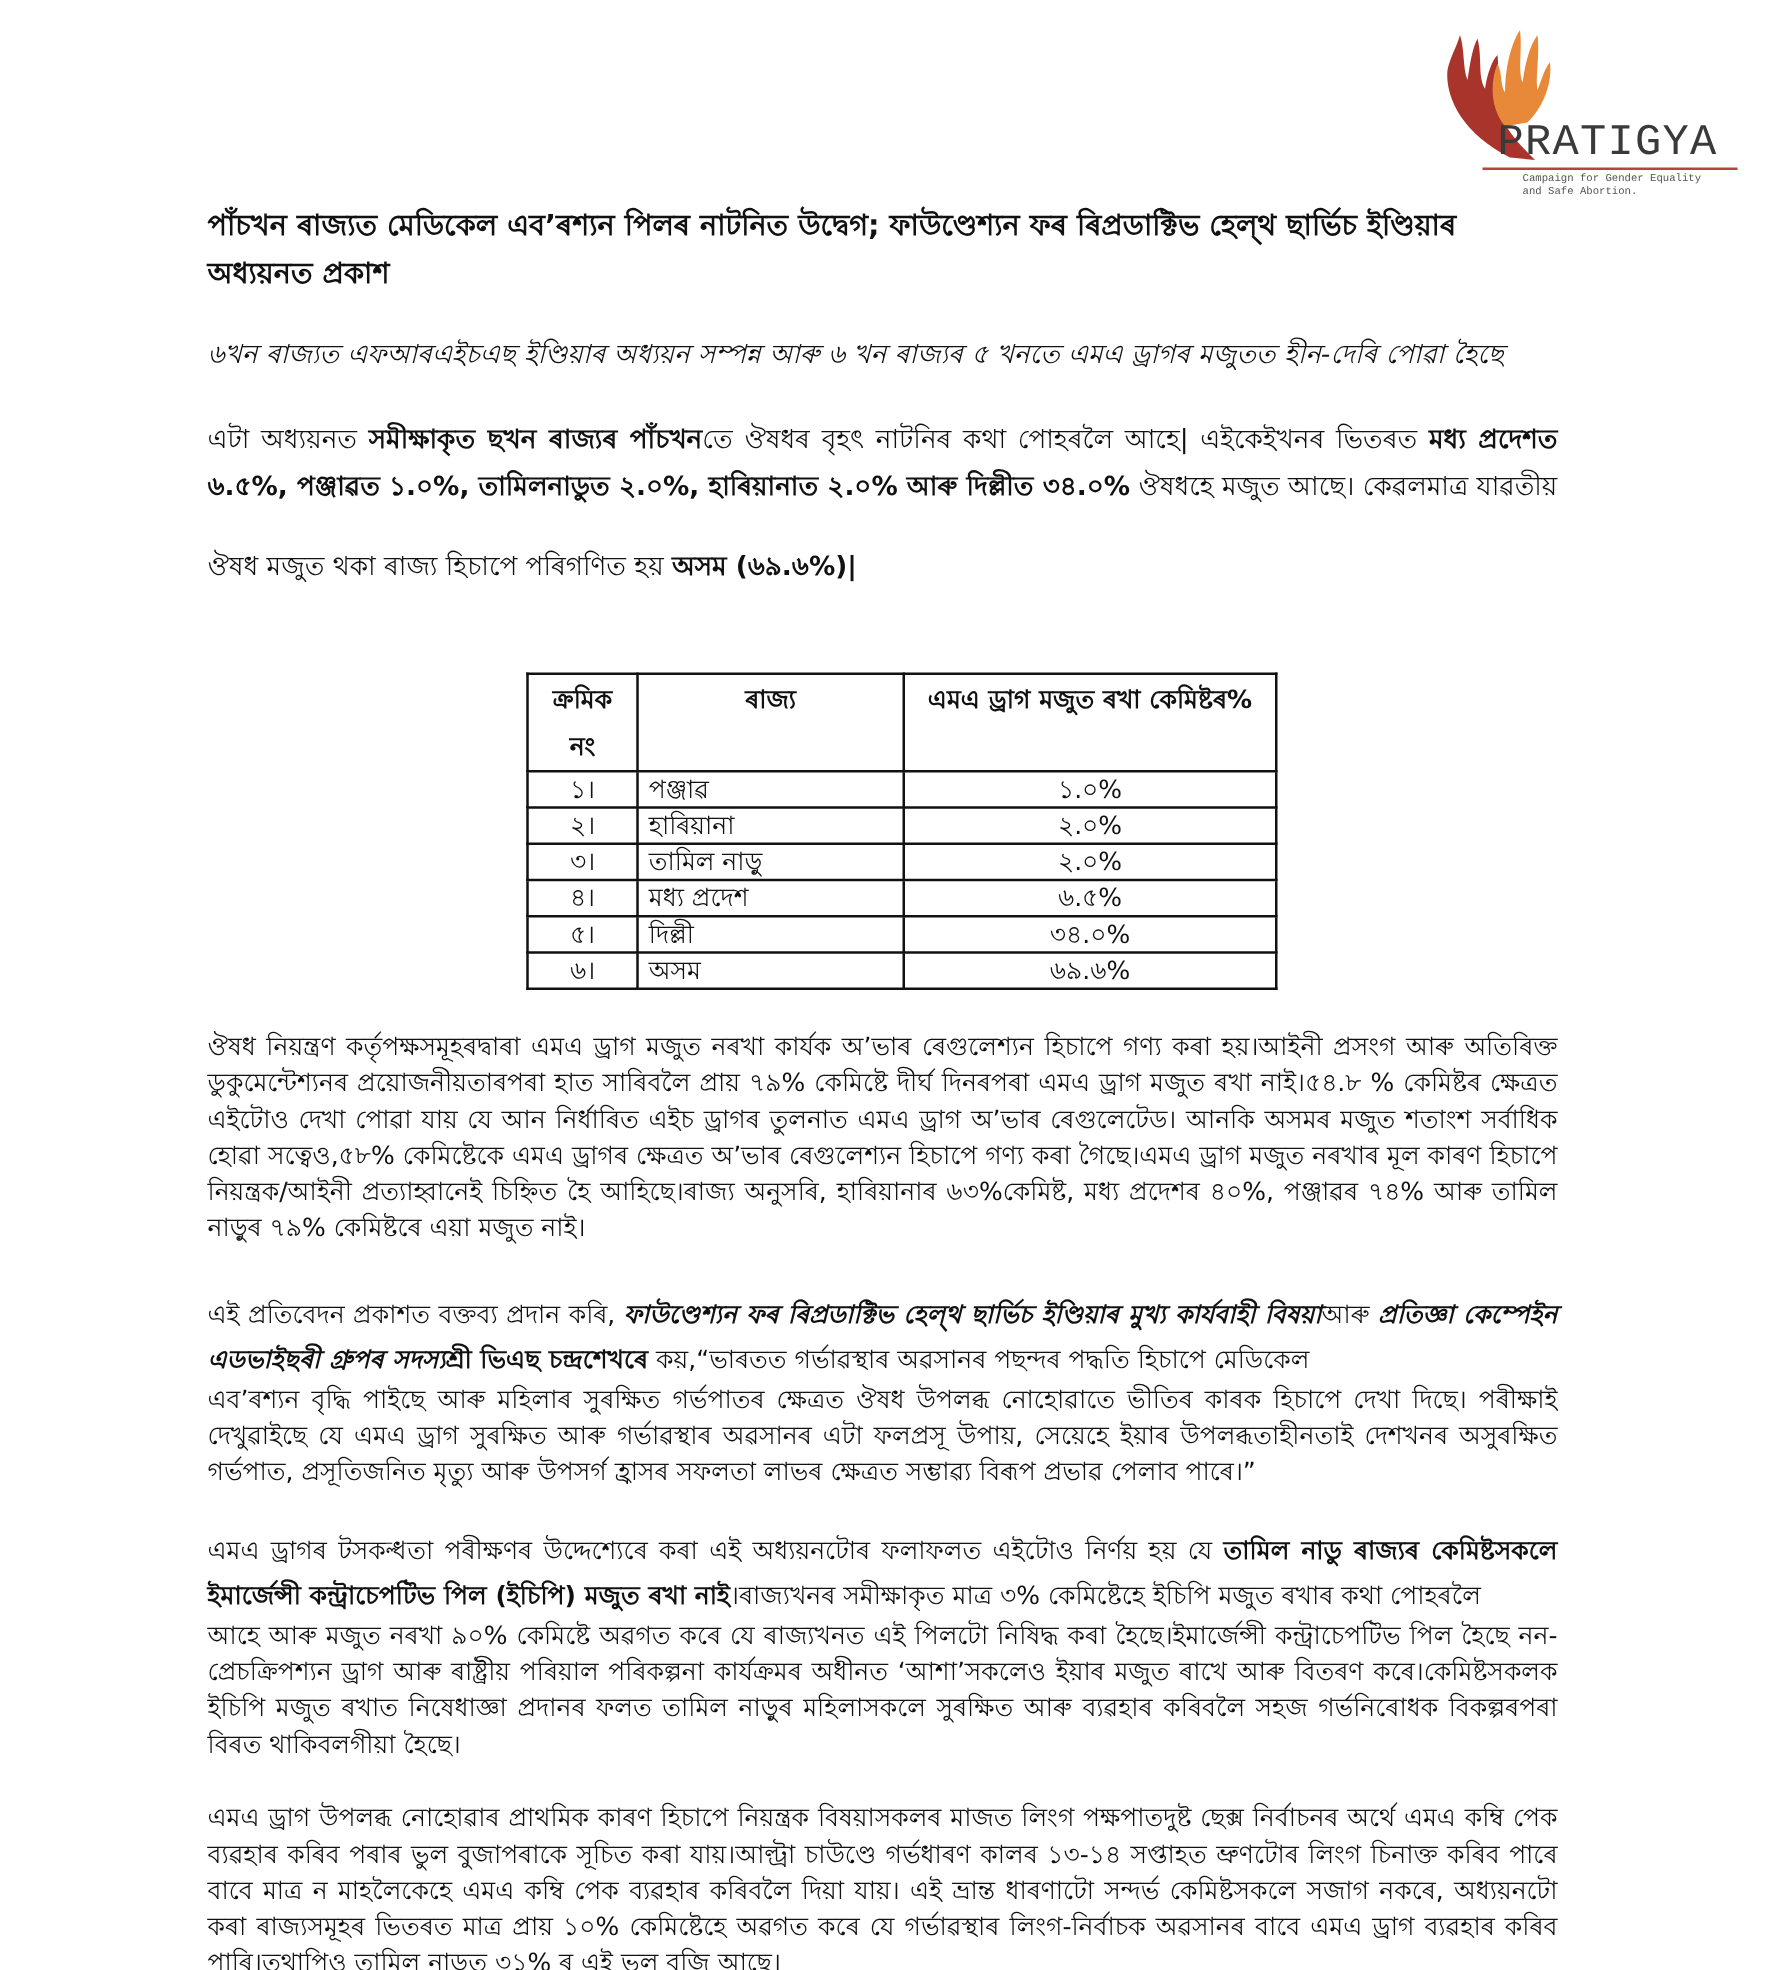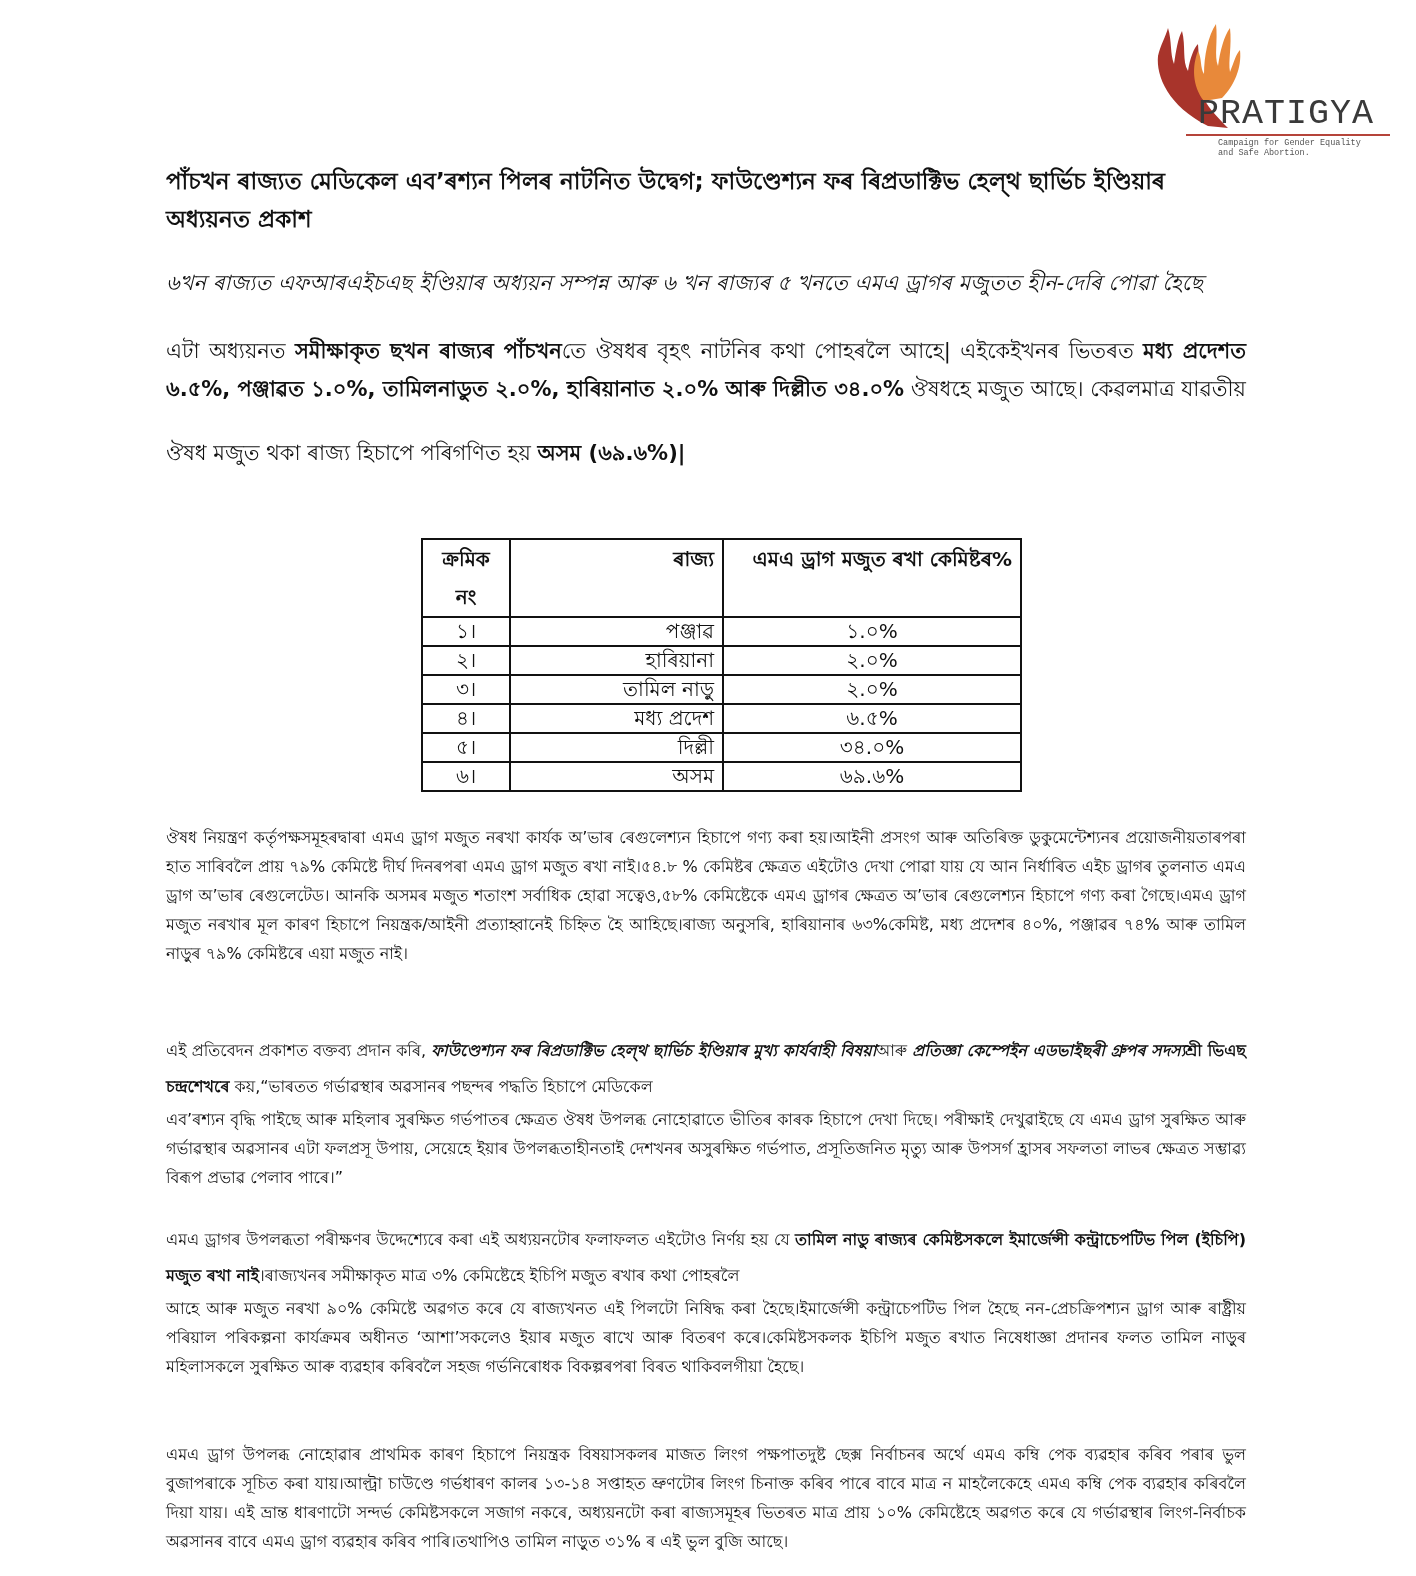--- a/index.html
+++ b/index.html
@@ -34,30 +34,30 @@
   .p-lead {
     top: 332px; font-size: 21px; line-height: 38px; margin: 0; text-align: justify;
   }
   .p-lead .l1 { display: block; margin-bottom: 10px; }
   .p-lead .l4 { display: block; margin-top: 26px; }
   b { font-weight: bold; }
   .tbl {
     position: absolute; left: 421px; top: 538px; border-collapse: collapse;
     font-size: 20px;
   }
-  .tbl th, .tbl td { border: 2px solid #111; padding: 0 8px; text-align: right; }
+  .tbl th, .tbl td { border: 2px solid #111; padding: 0 8px; }
   .tbl th { font-weight: bold; vertical-align: top; line-height: 38px; height: 76px; }
   .tbl th.c1 { width: 70px; text-align: center; }
   .tbl th.c2 { width: 195px; }
   .tbl th.c3 { width: 280px; }
   .tbl td { height: 27px; line-height: 27px; }
   .tbl td.num { text-align: center; }
   .tbl td.pct { text-align: center; }
   .para {
-    font-size: 16px; line-height: 29px; margin: 0; text-align: justify;
+    font-size: 20px; line-height: 29px; margin: 0; text-align: justify;
   }
   .p2 { top: 823px; }
   .p3 { top: 1033px; line-height: 36px; }
   .p3 .tight { line-height: 29px; display: block; }
   .p4 { top: 1222px; line-height: 36px; }
   .p5 { top: 1440px; }
   .bi { font-weight: bold; font-style: italic; }
 </style>
 </head>
 <body>
@@ -127,17 +127,17 @@
 </table>
 
 <p class="content para p2">ঔষধ নিয়ন্ত্ৰণ কৰ্তৃপক্ষসমূহৰদ্বাৰা এমএ ড্ৰাগ মজুত নৰখা কাৰ্যক অ’ভাৰ ৰেগুলেশ্যন হিচাপে গণ্য কৰা হয়।আইনী প্ৰসংগ আৰু অতিৰিক্ত ডুকুমেন্টেশ্যনৰ প্ৰয়োজনীয়তাৰপৰা হাত সাৰিবলৈ প্ৰায় ৭৯% কেমিষ্টে দীৰ্ঘ দিনৰপৰা এমএ ড্ৰাগ মজুত ৰখা নাই।৫৪.৮ % কেমিষ্টৰ ক্ষেত্ৰত এইটোও দেখা পোৱা যায় যে আন নিৰ্ধাৰিত এইচ ড্ৰাগৰ তুলনাত এমএ ড্ৰাগ অ’ভাৰ ৰেগুলেটেড। আনকি অসমৰ মজুত শতাংশ সৰ্বাধিক হোৱা সত্বেও,৫৮% কেমিষ্টেকে এমএ ড্ৰাগৰ ক্ষেত্ৰত অ’ভাৰ ৰেগুলেশ্যন হিচাপে গণ্য কৰা গৈছে।এমএ ড্ৰাগ মজুত নৰখাৰ মূল কাৰণ হিচাপে নিয়ন্ত্ৰক/আইনী প্ৰত্যাহ্বানেই চিহ্নিত হৈ আহিছে।ৰাজ্য অনুসৰি, হাৰিয়ানাৰ ৬৩%কেমিষ্ট, মধ্য প্ৰদেশৰ ৪০%, পঞ্জাৱৰ ৭৪% আৰু তামিল নাড়ুৰ ৭৯% কেমিষ্টৰে এয়া মজুত নাই।</p>
 
 <p class="content para p3">
   <span>এই প্ৰতিবেদন প্ৰকাশত বক্তব্য প্ৰদান কৰি, </span><span class="bi">ফাউণ্ডেশ্যন ফৰ ৰিপ্ৰডাক্টিভ হেল্থ ছাৰ্ভিচ ইণ্ডিয়াৰ মুখ্য কাৰ্যবাহী বিষয়া</span><span>আৰু </span><span class="bi">প্ৰতিজ্ঞা কেম্পেইন এডভাইছৰী গ্ৰুপৰ সদস্য</span><b>শ্ৰী ভিএছ চন্দ্ৰশেখৰে</b><span> কয়,“ভাৰতত গৰ্ভাৱস্থাৰ অৱসানৰ পছন্দৰ পদ্ধতি হিচাপে মেডিকেল</span>
   <span class="tight">এব’ৰশ্যন বৃদ্ধি পাইছে আৰু মহিলাৰ সুৰক্ষিত গৰ্ভপাতৰ ক্ষেত্ৰত ঔষধ উপলব্ধ নোহোৱাতে ভীতিৰ কাৰক হিচাপে দেখা দিছে। পৰীক্ষাই দেখুৱাইছে যে এমএ ড্ৰাগ সুৰক্ষিত আৰু গৰ্ভাৱস্থাৰ অৱসানৰ এটা ফলপ্ৰসূ উপায়, সেয়েহে ইয়াৰ উপলব্ধতাহীনতাই দেশখনৰ অসুৰক্ষিত গৰ্ভপাত, প্ৰসূতিজনিত মৃত্যু আৰু উপসৰ্গ হ্ৰাসৰ সফলতা লাভৰ ক্ষেত্ৰত সম্ভাৱ্য বিৰূপ প্ৰভাৱ পেলাব পাৰে।”</span>
 </p>
 
 <p class="content para p4">
-  <span>এমএ ড্ৰাগৰ উপলব্ধতা পৰীক্ষণৰ উদ্দেশ্যেৰে কৰা এই অধ্যয়নটোৰ ফলাফলত এইটোও নিৰ্ণয় হয় যে </span><b>তামিল নাডু ৰাজ্যৰ কেমিষ্টসকলে ইমাৰ্জেন্সী কন্ট্ৰাচেপটিভ পিল (ইচিপি) মজুত ৰখা নাই</b><span>।ৰাজ্যখনৰ সমীক্ষাকৃত মাত্ৰ ৩% কেমিষ্টেহে ইচিপি মজুত ৰখাৰ কথা পোহৰলৈ</span>
+  <span>এমএ ড্ৰাগৰ টসকল্ধতা পৰীক্ষণৰ উদ্দেশ্যেৰে কৰা এই অধ্যয়নটোৰ ফলাফলত এইটোও নিৰ্ণয় হয় যে </span><b>তামিল নাডু ৰাজ্যৰ কেমিষ্টসকলে ইমাৰ্জেন্সী কন্ট্ৰাচেপটিভ পিল (ইচিপি) মজুত ৰখা নাই</b><span>।ৰাজ্যখনৰ সমীক্ষাকৃত মাত্ৰ ৩% কেমিষ্টেহে ইচিপি মজুত ৰখাৰ কথা পোহৰলৈ</span>
   <span style="display:block; line-height:29px;">আহে আৰু মজুত নৰখা ৯০% কেমিষ্টে অৱগত কৰে যে ৰাজ্যখনত এই পিলটো নিষিদ্ধ কৰা হৈছে।ইমাৰ্জেন্সী কন্ট্ৰাচেপটিভ পিল হৈছে নন-প্ৰেচক্ৰিপশ্যন ড্ৰাগ আৰু ৰাষ্ট্ৰীয় পৰিয়াল পৰিকল্পনা কাৰ্যক্ৰমৰ অধীনত ‘আশা’সকলেও ইয়াৰ মজুত ৰাখে আৰু বিতৰণ কৰে।কেমিষ্টসকলক ইচিপি মজুত ৰখাত নিষেধাজ্ঞা প্ৰদানৰ ফলত তামিল নাড়ুৰ মহিলাসকলে সুৰক্ষিত আৰু ব্যৱহাৰ কৰিবলৈ সহজ গৰ্ভনিৰোধক বিকল্পৰপৰা বিৰত থাকিবলগীয়া হৈছে।</span>
 </p>
 
 <p class="content para p5">এমএ ড্ৰাগ উপলব্ধ নোহোৱাৰ প্ৰাথমিক কাৰণ হিচাপে নিয়ন্ত্ৰক বিষয়াসকলৰ মাজত লিংগ পক্ষপাতদুষ্ট ছেক্স নিৰ্বাচনৰ অৰ্থে এমএ কম্বি পেক ব্যৱহাৰ কৰিব পৰাৰ ভুল বুজাপৰাকে সূচিত কৰা যায়।আল্ট্ৰা চাউণ্ডে গৰ্ভধাৰণ কালৰ ১৩-১৪ সপ্তাহত ভ্ৰুণটোৰ লিংগ চিনাক্ত কৰিব পাৰে বাবে মাত্ৰ ন মাহলৈকেহে এমএ কম্বি পেক ব্যৱহাৰ কৰিবলৈ দিয়া যায়।   এই ভ্ৰান্ত ধাৰণাটো সন্দৰ্ভ কেমিষ্টসকলে সজাগ নকৰে, অধ্যয়নটো কৰা ৰাজ্যসমূহৰ ভিতৰত মাত্ৰ প্ৰায় ১০% কেমিষ্টেহে অৱগত কৰে যে গৰ্ভাৱস্থাৰ লিংগ-নিৰ্বাচক অৱসানৰ বাবে এমএ ড্ৰাগ ব্যৱহাৰ কৰিব পাৰি।তথাপিও তামিল নাড়ুত ৩১% ৰ এই ভুল বুজি আছে।</p>
 
 </body></html>

